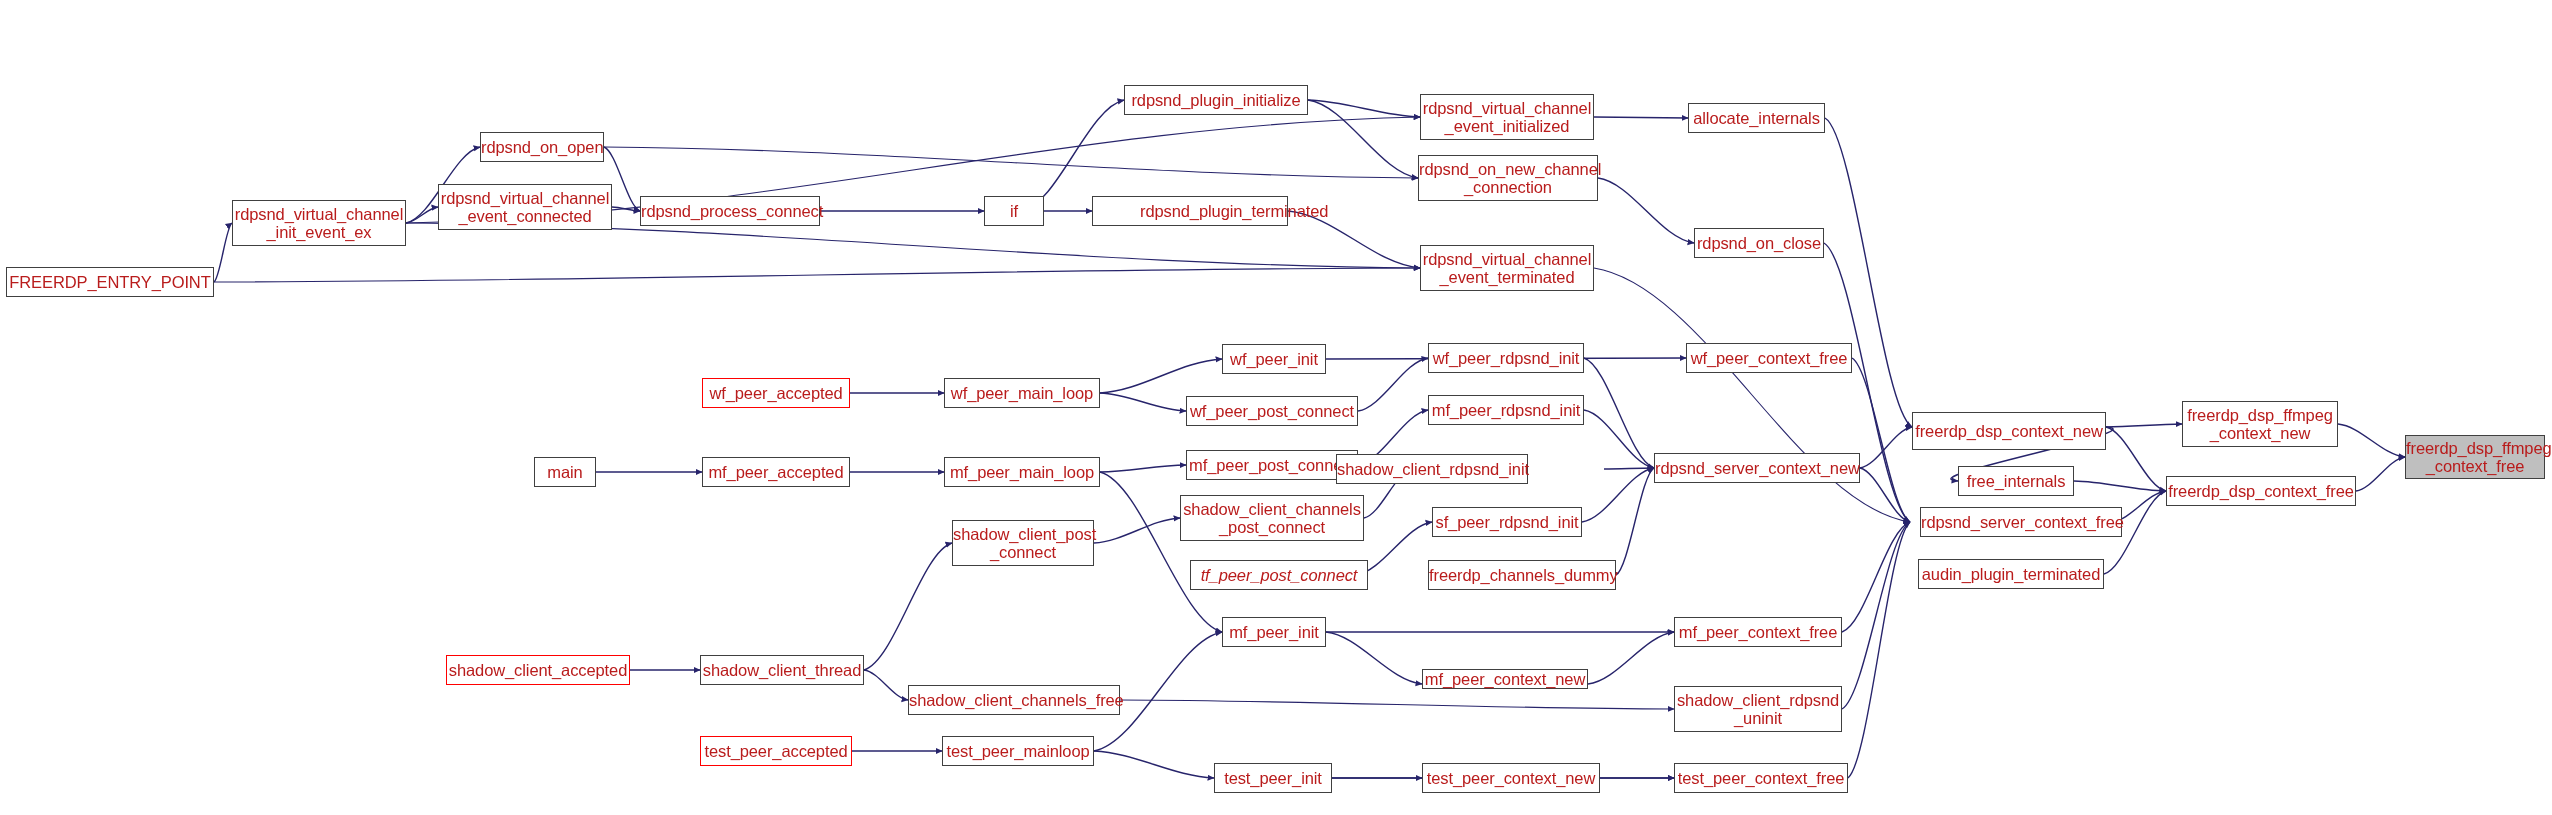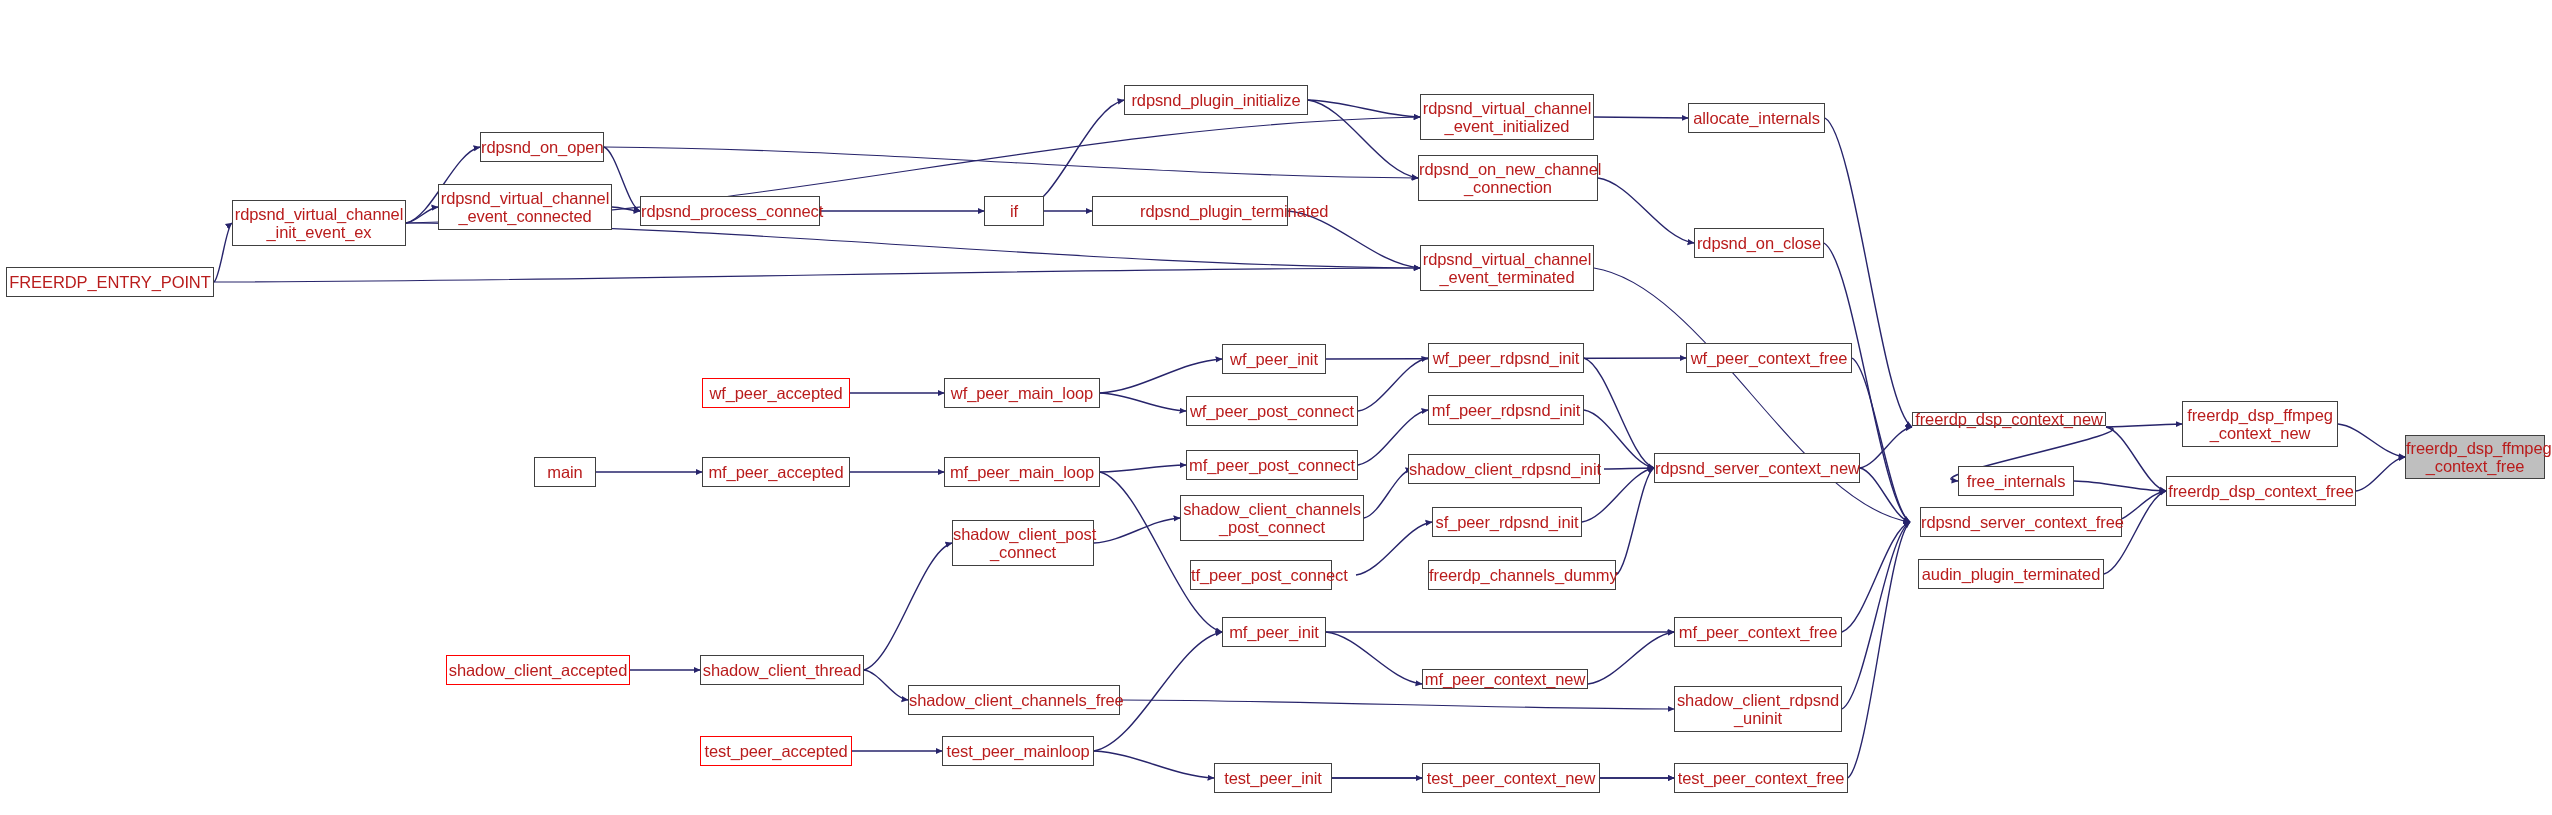--- a/index.html
+++ b/index.html
@@ -153,44 +153,44 @@
       <div class="node" style="left: 702px; top: 457px; width: 148px; height: 30px;"><span class="node-label">mf_peer_accepted</span></div>
       <div class="node" style="left: 944px; top: 378px; width: 156px; height: 30px;"><span class="node-label">wf_peer_main_loop</span></div>
       <div class="node" style="left: 944px; top: 457px; width: 156px; height: 30px;"><span class="node-label">mf_peer_main_loop</span></div>
       <div class="node" style="left: 1222px; top: 344px; width: 104px; height: 30px;"><span class="node-label">wf_peer_init</span></div>
       <div class="node" style="left: 1186px; top: 396px; width: 172px; height: 30px;"><span class="node-label">wf_peer_post_connect</span></div>
       <div class="node" style="left: 1186px; top: 450px; width: 172px; height: 30px;"><span class="node-label">mf_peer_post_connect</span></div>
       <div class="node" style="left: 952px; top: 520px; width: 142px; height: 46px;"><span class="node-label">shadow_client_post
 _connect</span></div>
       <div class="node" style="left: 1180px; top: 495px; width: 184px; height: 46px;"><span class="node-label">shadow_client_channels
 _post_connect</span></div>
-      <div class="node" style="left: 1190px; top: 560px; width: 142px; height: 30px;"><span class="node-label">tf_peer_post_connect</span></div>
+      <div class="node" style="left: 1190px; top: 560px; width: 178px; height: 30px; font-style: italic;"><span class="node-label">tf_peer_post_connect</span></div>
       <div class="node" style="left: 1428px; top: 343px; width: 156px; height: 30px;"><span class="node-label">wf_peer_rdpsnd_init</span></div>
       <div class="node" style="left: 1428px; top: 395px; width: 156px; height: 30px;"><span class="node-label">mf_peer_rdpsnd_init</span></div>
-      <div class="node" style="left: 1408px; top: 454px; width: 192px; height: 30px;"><span class="node-label">shadow_client_rdpsnd_init</span></div>
+      <div class="node" style="left: 1336px; top: 454px; width: 192px; height: 30px;"><span class="node-label">shadow_client_rdpsnd_init</span></div>
       <div class="node" style="left: 1432px; top: 507px; width: 150px; height: 30px;"><span class="node-label">sf_peer_rdpsnd_init</span></div>
       <div class="node" style="left: 1428px; top: 560px; width: 188px; height: 30px;"><span class="node-label">freerdp_channels_dummy</span></div>
       <div class="node" style="left: 1686px; top: 343px; width: 166px; height: 30px;"><span class="node-label">wf_peer_context_free</span></div>
       <div class="node" style="left: 1654px; top: 453px; width: 206px; height: 30px;"><span class="node-label">rdpsnd_server_context_new</span></div>
       <div class="node" style="left: 1222px; top: 617px; width: 104px; height: 30px;"><span class="node-label">mf_peer_init</span></div>
       <div class="node" style="left: 1422px; top: 669px; width: 166px; height: 20px;"><span class="node-label">mf_peer_context_new</span></div>
       <div class="node" style="left: 1674px; top: 617px; width: 168px; height: 30px;"><span class="node-label">mf_peer_context_free</span></div>
       <div class="node" style="left: 1674px; top: 686px; width: 168px; height: 46px;"><span class="node-label">shadow_client_rdpsnd
 _uninit</span></div>
       <div class="node red" style="left: 446px; top: 655px; width: 184px; height: 30px;"><span class="node-label">shadow_client_accepted</span></div>
       <div class="node" style="left: 700px; top: 655px; width: 164px; height: 30px;"><span class="node-label">shadow_client_thread</span></div>
       <div class="node" style="left: 908px; top: 685px; width: 212px; height: 30px;"><span class="node-label">shadow_client_channels_free</span></div>
       <div class="node red" style="left: 700px; top: 736px; width: 152px; height: 30px;"><span class="node-label">test_peer_accepted</span></div>
       <div class="node" style="left: 942px; top: 736px; width: 152px; height: 30px;"><span class="node-label">test_peer_mainloop</span></div>
       <div class="node" style="left: 1214px; top: 763px; width: 118px; height: 30px;"><span class="node-label">test_peer_init</span></div>
       <div class="node" style="left: 1422px; top: 763px; width: 178px; height: 30px;"><span class="node-label">test_peer_context_new</span></div>
       <div class="node" style="left: 1674px; top: 763px; width: 174px; height: 30px;"><span class="node-label">test_peer_context_free</span></div>
       <div class="node" style="left: 1918px; top: 559px; width: 186px; height: 30px;"><span class="node-label">audin_plugin_terminated</span></div>
       <div class="node" style="left: 1910px; top: 507px; width: 202px; height: 30px; margin-left: 10px;"><span class="node-label">rdpsnd_server_context_free</span></div>
-      <div class="node" style="left: 1912px; top: 412px; width: 194px; height: 14px;"><span class="node-label">freerdp_dsp_context_new</span></div>
+      <div class="node" style="left: 1912px; top: 412px; width: 194px; height: 38px;"><span class="node-label">freerdp_dsp_context_new</span></div>
       <div class="node" style="left: 1958px; top: 466px; width: 116px; height: 30px;"><span class="node-label">free_internals</span></div>
       <div class="node" style="left: 2182px; top: 401px; width: 156px; height: 46px;"><span class="node-label">freerdp_dsp_ffmpeg
 _context_new</span></div>
       <div class="node" style="left: 2166px; top: 476px; width: 190px; height: 30px;"><span class="node-label">freerdp_dsp_context_free</span></div>
       <div class="node filled" style="left: 2405px; top: 435px; width: 140px; height: 44px;"><span class="node-label">freerdp_dsp_ffmpeg
 _context_free</span></div>
     </div>
 </div>
 
 </body></html>

